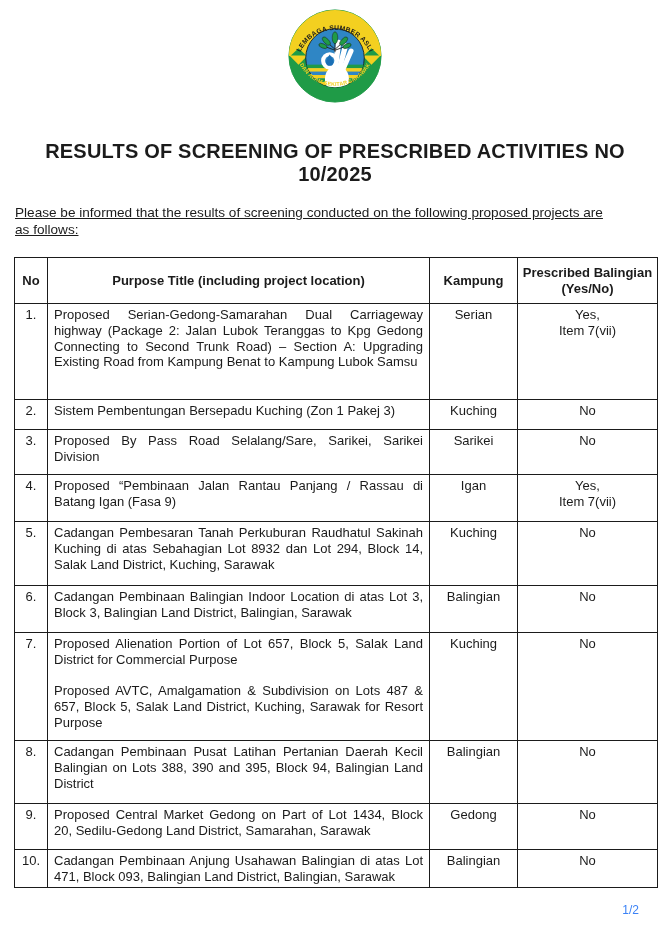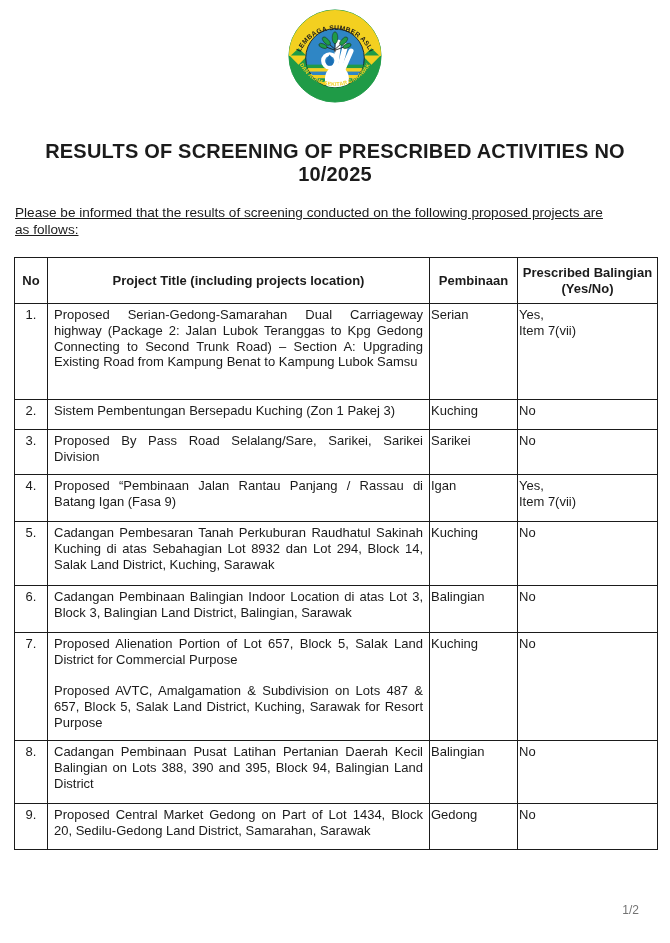--- a/index.html
+++ b/index.html
@@ -58,30 +58,31 @@
     padding-top: 3px;
   }
   td.c-title {
     text-align: justify;
     vertical-align: top;
     padding: 3px 6px 2px 6px;
     white-space: pre-line;
     margin-left: 27px;
   }
   td.c-loc, td.c-act {
+    text-align: center;
     vertical-align: top;
     padding-top: 3px;
     white-space: pre-line;
   }
   .page-num {
     position: absolute;
     right: 31px;
     top: 903px;
     font-size: 12px;
-    color: #737373;
+    color: #3b82f6;
   }
 </style>
 </head>
 <body>
 
 <div class="logo-wrap">
   <svg width="96" height="96" viewBox="0 0 100 100" aria-hidden="true">
     <defs>
       <clipPath id="innerClip">
           <circle cx="50" cy="52" r="30.5"></circle>
@@ -147,22 +148,22 @@
 <table class="screening">
   <colgroup>
     <col style="width:33px">
     <col style="width:382px">
     <col style="width:88px">
     <col style="width:140px">
   </colgroup>
   <thead>
     <tr style="height:46px">
       <th>No</th>
-      <th>Project Title (including projects location)</th>
-      <th>Pembinaan</th>
+      <th>Purpose Title (including project location)</th>
+      <th>Kampung</th>
       <th>Prescribed Balingian
 (Yes/No)</th>
     </tr>
   </thead>
   <tbody>
     <tr style="height:96px">
       <td class="c-no">1.</td>
       <td class="c-title">Proposed Serian-Gedong-Samarahan Dual Carriageway highway (Package 2: Jalan Lubok Teranggas to Kpg Gedong Connecting to Second Trunk Road) – Section A: Upgrading Existing Road from Kampung Benat to Kampung Lubok Samsu</td>
       <td class="c-loc">Serian</td>
       <td class="c-act">Yes,
@@ -212,16 +213,22 @@
       <td class="c-title">Cadangan Pembinaan Pusat Latihan Pertanian Daerah Kecil Balingian on Lots 388, 390 and 395, Block 94, Balingian Land District</td>
       <td class="c-loc">Balingian</td>
       <td class="c-act">No</td>
     </tr>
     <tr style="height:46px">
       <td class="c-no">9.</td>
       <td class="c-title">Proposed Central Market Gedong on Part of Lot 1434, Block 20, Sedilu-Gedong Land District, Samarahan, Sarawak</td>
       <td class="c-loc">Gedong</td>
       <td class="c-act">No</td>
     </tr>
+    <tr style="height:33px">
+      <td class="c-no">10.</td>
+      <td class="c-title">Cadangan Pembinaan Anjung Usahawan Balingian di atas Lot 471, Block 093, Balingian Land District, Balingian, Sarawak</td>
+      <td class="c-loc">Balingian</td>
+      <td class="c-act">No</td>
+    </tr>
   </tbody>
 </table>
 
 <div class="page-num">1/2</div>
 
 </body></html>

